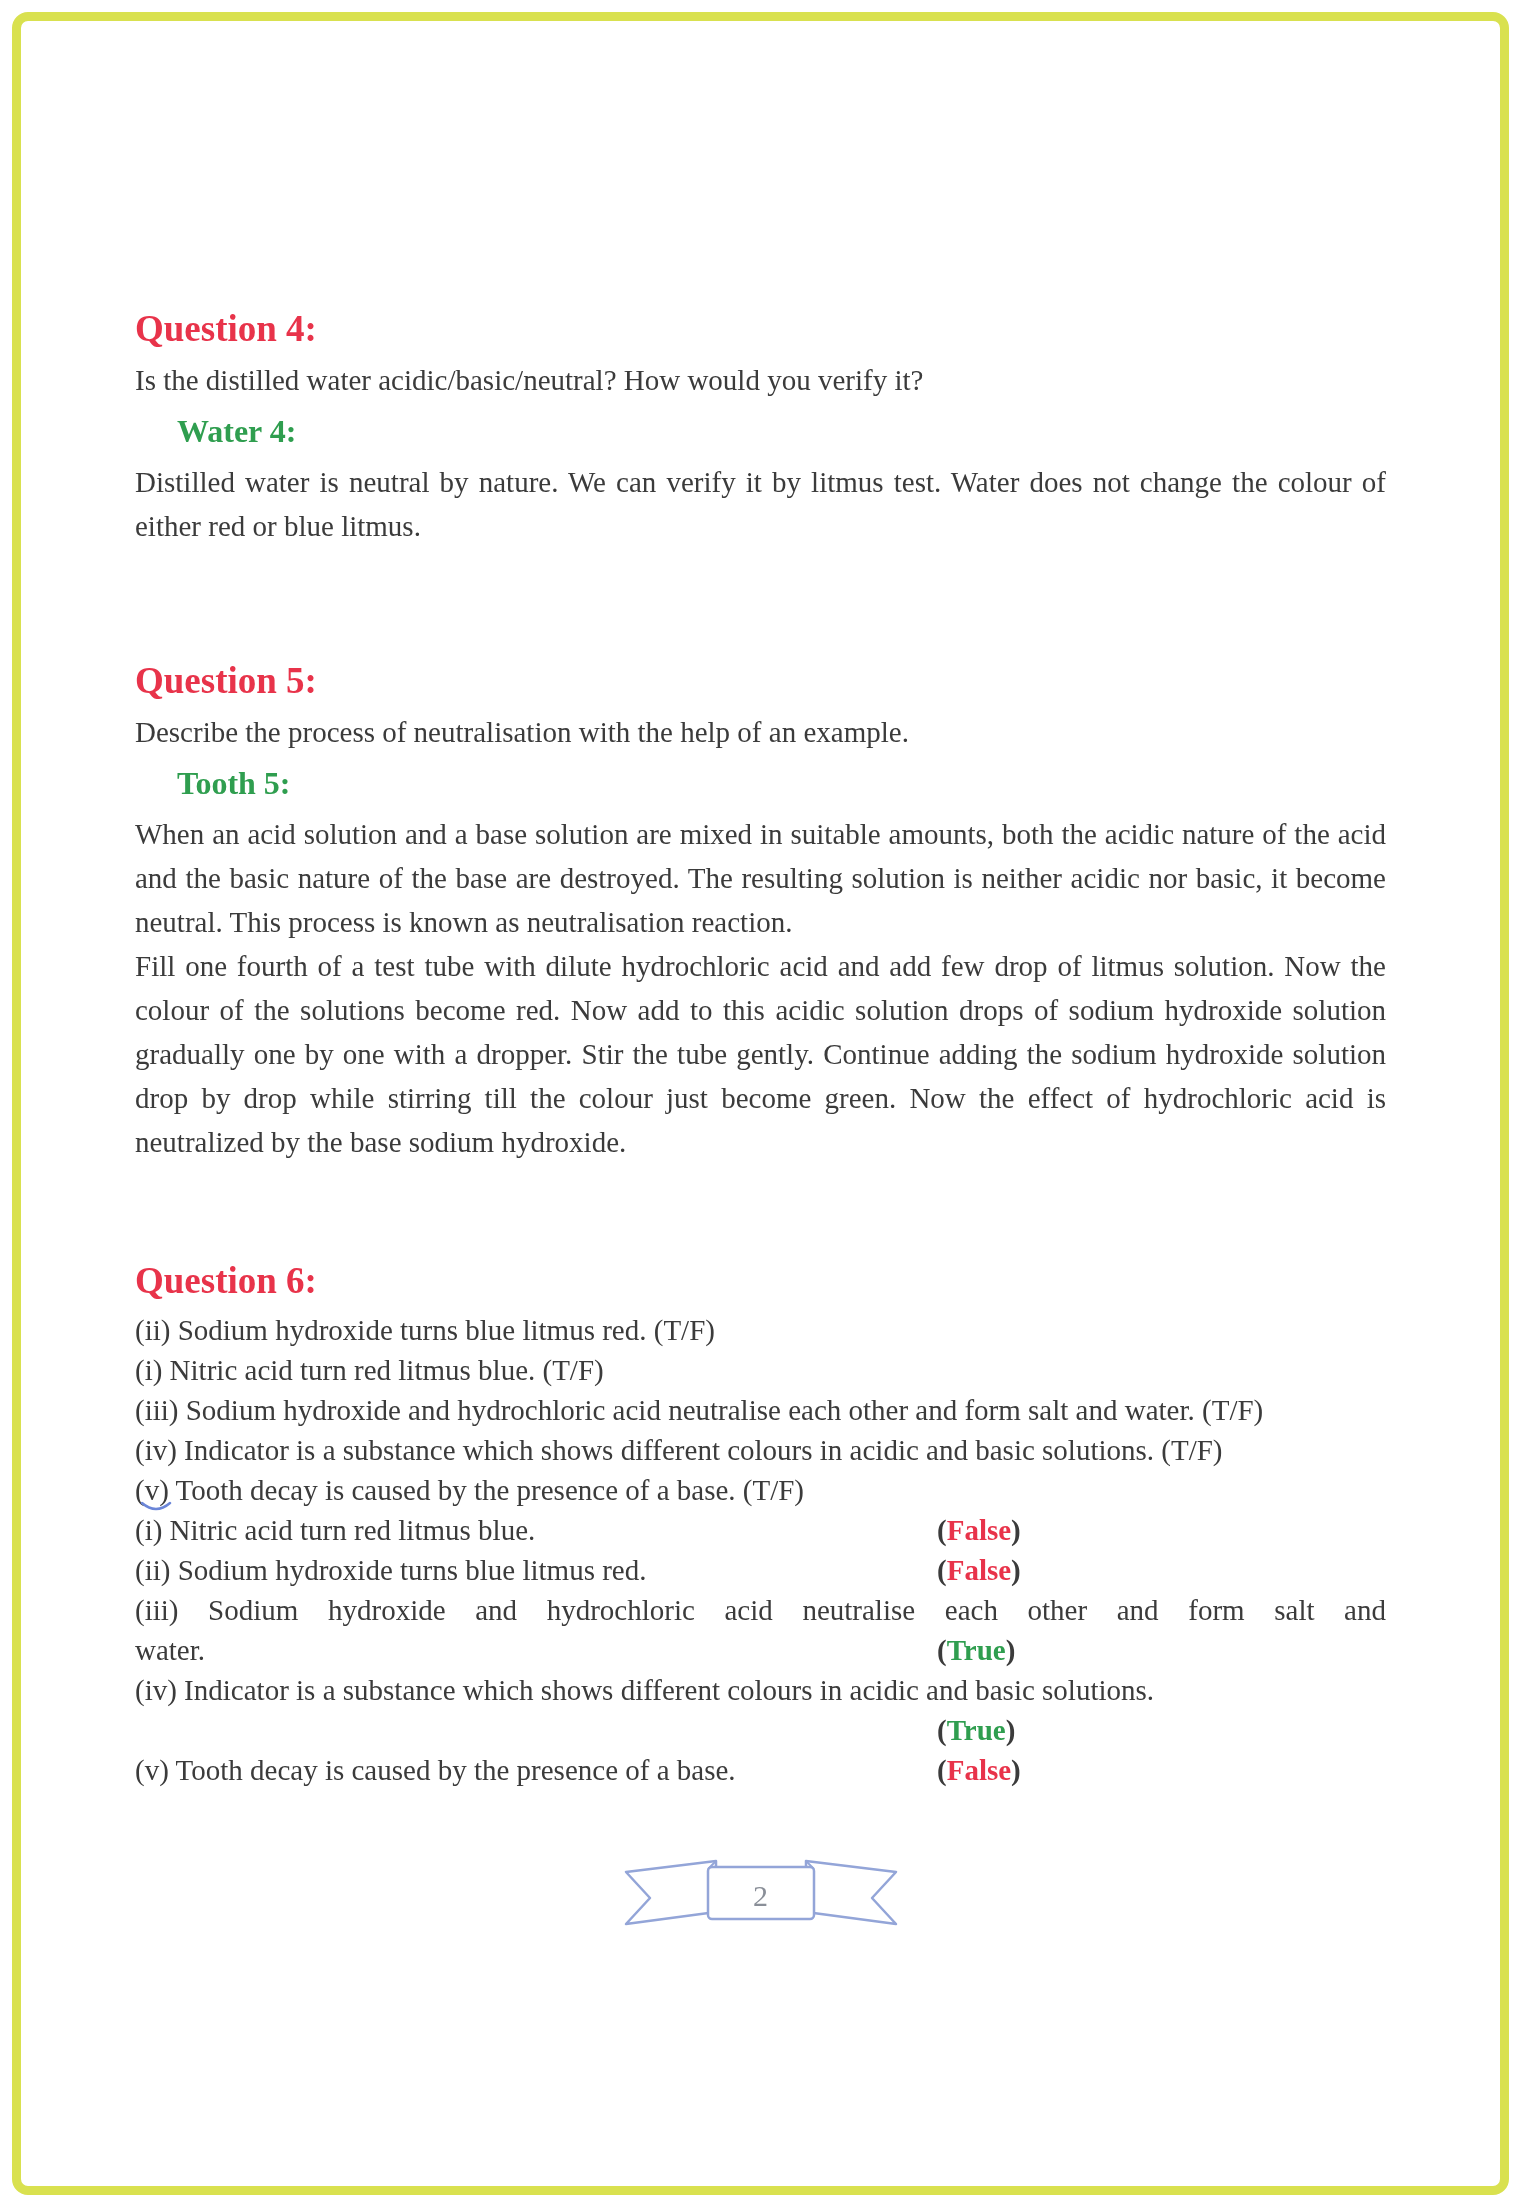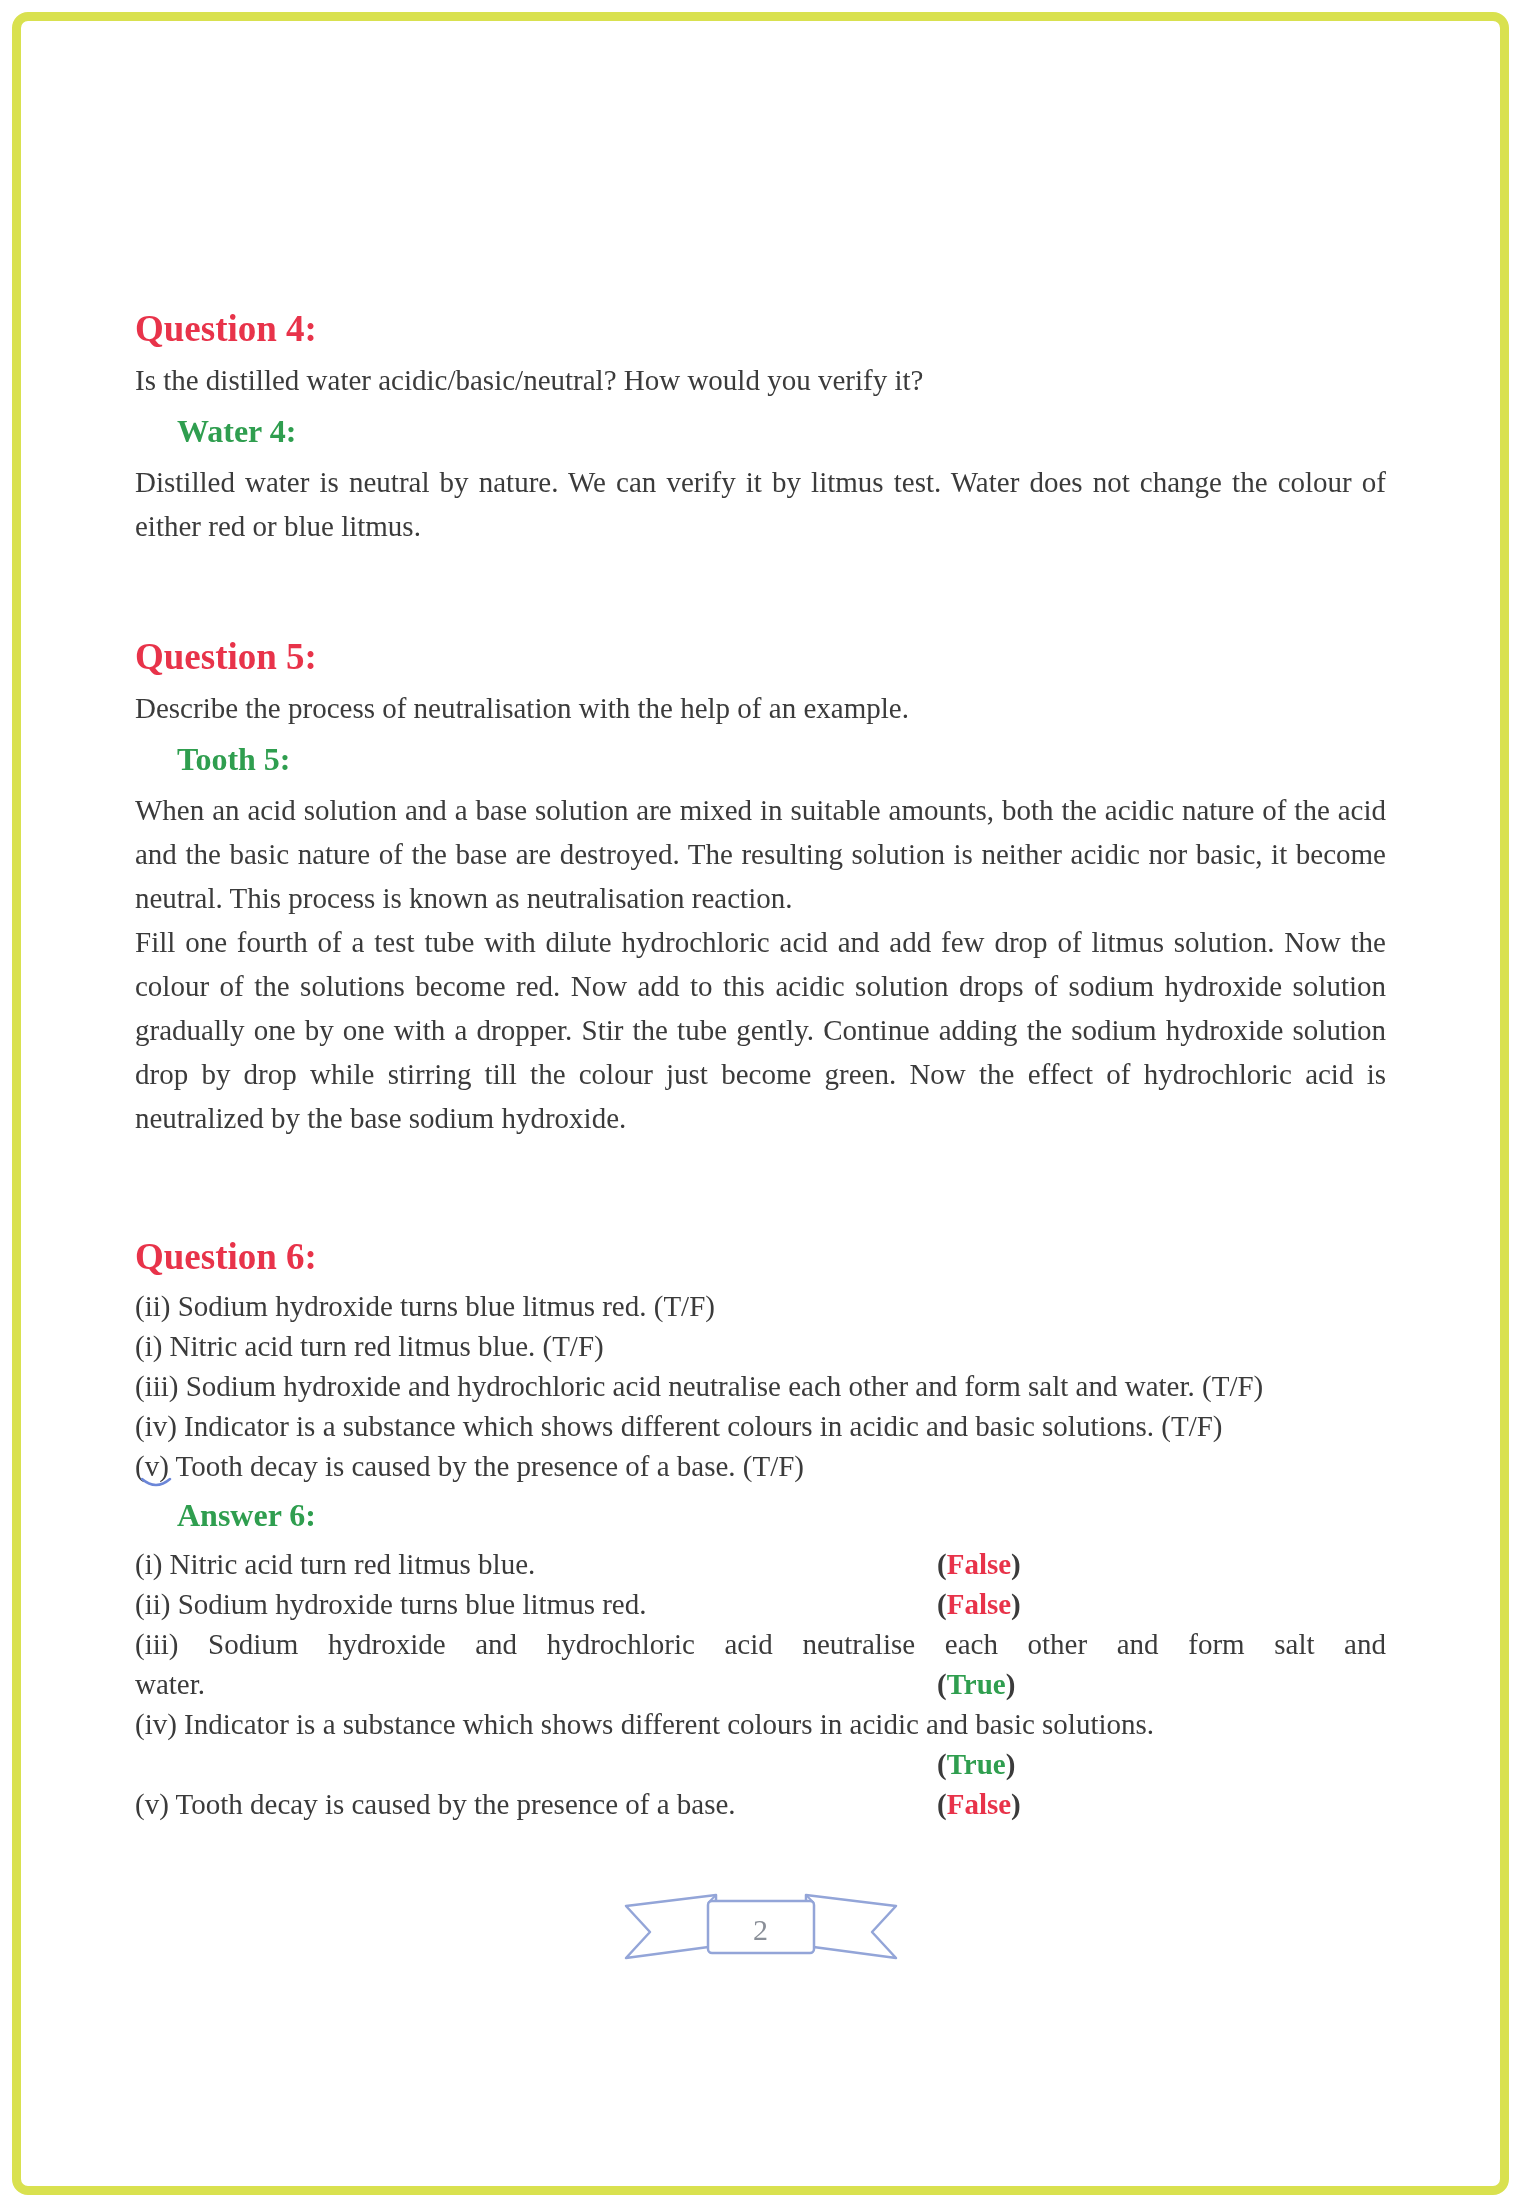--- a/index.html
+++ b/index.html
@@ -45,21 +45,21 @@
     margin:8px 0 8px 42px;
     font-size:32px;
     line-height:42px;
     color:var(--answer_green,#2f9e4f);
     font-weight:bold;
   }
   p.body{
     margin:0;
     text-align:justify;
   }
-  section.q5{margin-top:88px;}
+  section.q5{margin-top:112px;}
   section.q6{margin-top:96px;}
   .q6list p.body{line-height:40px;}
   .q6list .rel{position:relative;}
   .scribble{
     position:absolute;
     left:4px;bottom:-4px;
   }
   .answers{line-height:40px;}
   .ans-row{
     position:relative;
@@ -124,21 +124,20 @@
         <p class="body">(iii) Sodium hydroxide and hydrochloric acid neutralise each other and form salt and water. (T/F)</p>
         <p class="body">(iv) Indicator is a substance which shows different colours in acidic and basic solutions. (T/F)</p>
         <p class="body rel">
           <span>(v) Tooth decay is caused by the presence of a base. (T/F)</span>
           <svg class="scribble" width="34" height="14" viewBox="0 0 34 14">
             <path d="M3,3 Q17,15 31,3" fill="none" stroke="#6b86d8" stroke-width="2.5" stroke-linecap="round"></path>
           </svg>
         </p>
       </div>
 
-      <h3 class="ahead">Answer 6:</h3>
 
       <div class="answers">
 
         <div class="ans-row">
           <span>(i) Nitric acid turn red litmus blue.</span>
           <span class="verdict"><span class="paren">(</span><span class="vword" data-type="false">False</span><span class="paren">)</span></span>
         </div>
 
         <div class="ans-row">
           <span>(ii) Sodium hydroxide turns blue litmus red.</span>

